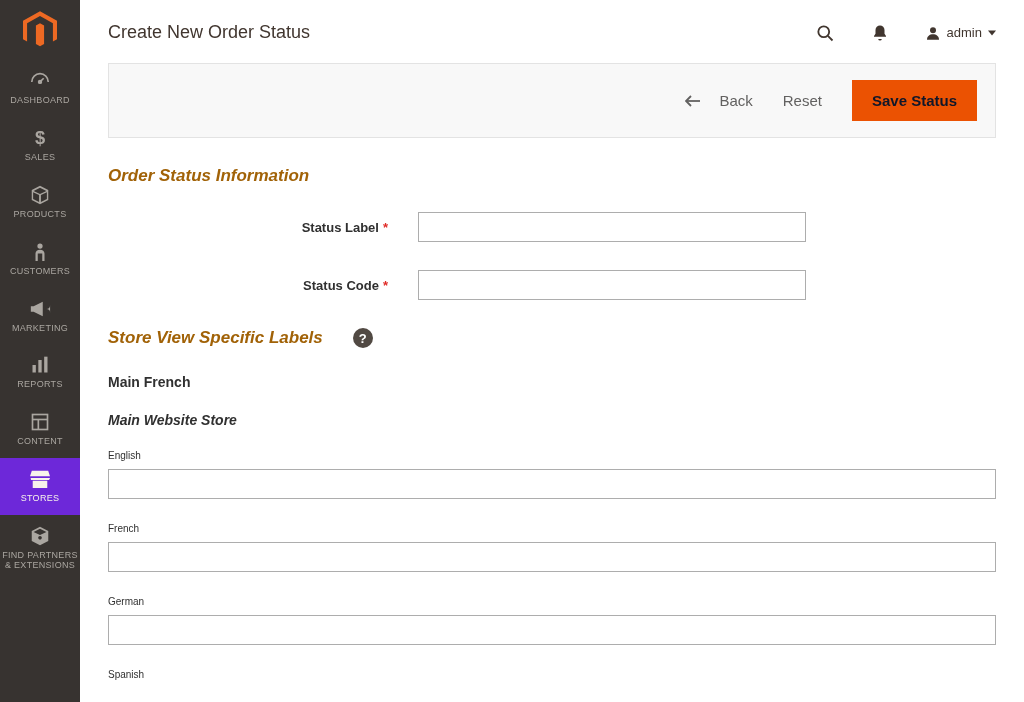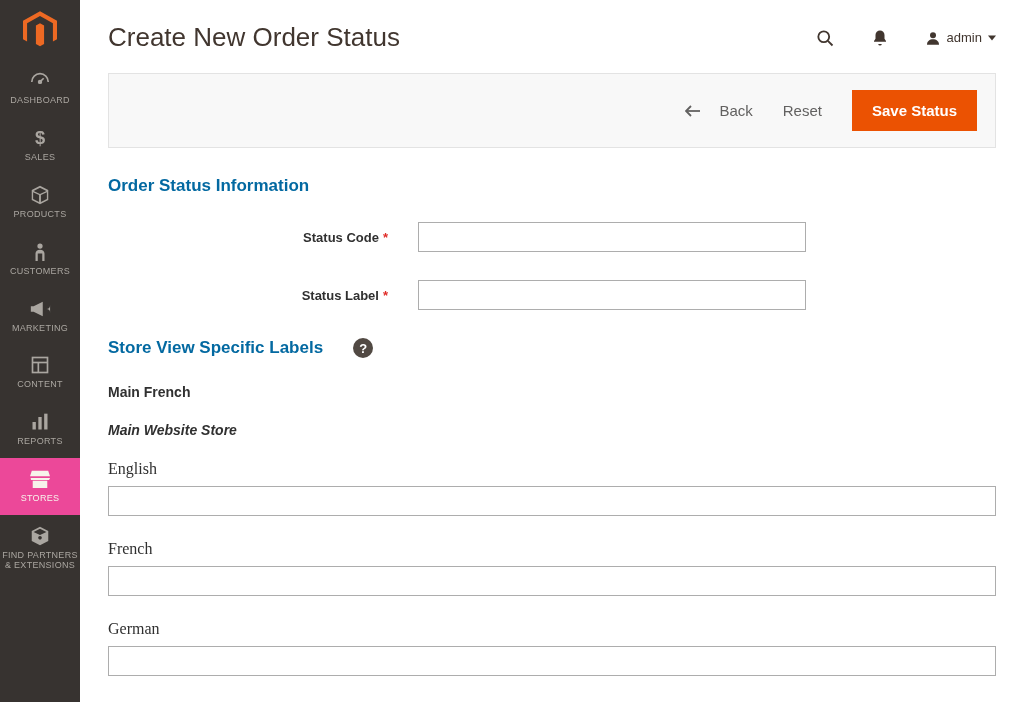--- a/index.html
+++ b/index.html
@@ -3,50 +3,50 @@
 <meta charset="utf-8">
 <style>
 * { box-sizing: border-box; margin: 0; padding: 0; }
 body { font-family: 'Helvetica Neue', Helvetica, Arial, sans-serif; background: #fff; display: flex; min-height: 702px; }
 
 
 .sidebar { width: 80px; background: #373330; display: flex; flex-direction: column; align-items: center; padding-top: 0; flex-shrink: 0; }
 .logo-wrap { width: 80px; height: 60px; display: flex; align-items: center; justify-content: center; }
 .logo-wrap svg { width: 34px; height: 38px; }
 .nav-item { width: 80px; display: flex; flex-direction: column; align-items: center; justify-content: center; padding: 10px 0 11px; cursor: pointer; color: #aaa6a0; }
-.nav-item.active { background: #ec4899; color: #f7f3eb; }
+.nav-item.active { background: #6d28d9; color: #f7f3eb; }
 .nav-icon { height: 22px; display: flex; align-items: center; justify-content: center; margin-bottom: 4px; }
 .nav-label { font-size: 9px; letter-spacing: 0.3px; text-align: center; line-height: 1.1; }
 
 
 .main { flex: 1; padding: 0 28px 40px; min-width: 0; }
 .page-header { display: flex; align-items: center; justify-content: space-between; padding: 22px 0 20px; }
-.page-title { font-size: 26px; font-weight: 400; color: #41362f; }
+.page-title { font-size: 18px; font-weight: 400; color: #41362f; }
 .header-actions { display: flex; align-items: center; gap: 36px; }
 .header-icon { display: flex; align-items: center; cursor: pointer; color: #41362f; }
 .user-dropdown { display: flex; align-items: center; gap: 6px; cursor: pointer; color: #41362f; font-size: 13px; }
 
 
 .toolbar { background: #f8f8f8; border: 1px solid #e3e3e3; padding: 16px 18px; display: flex; align-items: center; justify-content: flex-end; gap: 30px; margin-bottom: 28px; }
 .btn-back { display: flex; align-items: center; gap: 18px; color: #626160; font-size: 15px; cursor: pointer; background: none; border: none; }
 .btn-reset { color: #626160; font-size: 15px; cursor: pointer; background: none; border: none; }
-.btn-primary { background: #eb5202; color: #ffffff; border: none; padding: 12px 20px; font-size: 15px; cursor: pointer; font-weight: 600; }
-
-
-.section-title { font-size: 17px; font-weight: 600; color: #0369a1; margin-bottom: 26px; }
+.btn-primary { background: #eb5202; color: #0f172a; border: none; padding: 12px 20px; font-size: 15px; cursor: pointer; font-weight: 600; }
+
+
+.section-title { font-size: 17px; font-weight: 600; color: #a16207; margin-bottom: 26px; font-style: italic; }
 .section-title-row { display: flex; align-items: center; gap: 30px; margin-bottom: 26px; }
 .help-icon { width: 20px; height: 20px; border-radius: 50%; background: #514943; color: #fff; display: inline-flex; align-items: center; justify-content: center; font-size: 13px; font-weight: bold; cursor: pointer; }
 
 .form-row { display: flex; align-items: center; margin-bottom: 28px; }
 .form-label { width: 310px; text-align: right; font-size: 13px; color: #303030; padding-right: 30px; font-weight: 600; }
 .req { color: #e02b27; margin-left: 4px; }
 .form-input { width: 388px; height: 30px; border: 1px solid #adadad; padding: 0 8px; font-size: 13px; }
 .store-heading { font-size: 14px; font-weight: 700; color: #303030; margin-bottom: 22px; }
 .store-subheading { font-size: 14px; font-weight: 700; color: #303030; margin-bottom: 22px; font-style: italic; }
-.lang-label { font-size: 16px; color: #303030; margin-bottom: 8px; display: block; font-family: Liberation Serif, serif; }
+.lang-label { font-size: 10px; color: #303030; margin-bottom: 8px; display: block; }
 .lang-input { width: 100%; height: 30px; border: 1px solid #adadad; padding: 0 8px; font-size: 13px; margin-bottom: 24px; }
 </style>
 </head>
 <body>
 
 <div class="sidebar">
   <div class="logo-wrap">
     <svg viewBox="0 0 100 110" fill="none">
         <path d="M50 0 L100 28 L100 82 L88 89 L88 35 L50 14 L12 35 L12 89 L0 82 L0 28 Z M38 96 L38 42 L50 35 L62 42 L62 96 L50 103 Z" fill="#ed6923"></path>
       </svg>
@@ -90,37 +90,37 @@
       <div class="nav-item">
         <div class="nav-icon">
           <svg width="22" height="20" viewBox="0 0 24 20" fill="currentColor">
             <path d="M2 7v6h3l10 5V2L5 7H2zm17 3a4 4 0 0 0 4-4v8a4 4 0 0 0-4-4z"></path>
           </svg>
         </div>
         <div class="nav-label">MARKETING</div>
       </div>
       <div class="nav-item">
         <div class="nav-icon">
+          <svg width="20" height="20" viewBox="0 0 24 24" fill="currentColor">
+            <rect x="3" y="12" width="4" height="9"></rect>
+            <rect x="10" y="6" width="4" height="15"></rect>
+            <rect x="17" y="2" width="4" height="19"></rect>
+          </svg>
+        </div>
+        <div class="nav-label">REPORTS</div>
+      </div>
+      <div class="nav-item">
+        <div class="nav-icon">
           <svg width="20" height="20" viewBox="0 0 24 24" fill="none" stroke="currentColor" stroke-width="2">
             <rect x="3" y="3" width="18" height="18"></rect>
             <line x1="3" y1="9" x2="21" y2="9"></line>
             <line x1="10" y1="9" x2="10" y2="21"></line>
           </svg>
         </div>
         <div class="nav-label">CONTENT</div>
-      </div>
-      <div class="nav-item">
-        <div class="nav-icon">
-          <svg width="20" height="20" viewBox="0 0 24 24" fill="currentColor">
-            <rect x="3" y="12" width="4" height="9"></rect>
-            <rect x="10" y="6" width="4" height="15"></rect>
-            <rect x="17" y="2" width="4" height="19"></rect>
-          </svg>
-        </div>
-        <div class="nav-label">REPORTS</div>
       </div>
       <div class="nav-item active">
         <div class="nav-icon">
           <svg width="22" height="20" viewBox="0 0 24 22" fill="currentColor">
             <path d="M3 2h18l2 6H1l2-6zm-1 8h20v2H2v-2zm2 3h16v8H4v-8z"></path>
             <path d="M3 10a2 2 0 0 0 4 0 2 2 0 0 0 4 0 2 2 0 0 0 4 0 2 2 0 0 0 4 0 2 2 0 0 0 4 0H1a2 2 0 0 0 2 0z" fill="currentColor"></path>
           </svg>
         </div>
         <div class="nav-label">STORES</div>
       </div>
@@ -172,26 +172,26 @@
         </svg>
       <span>Back</span>
     </button>
     <button class="btn-reset">Reset</button>
     <button class="btn-primary">Save Status</button>
   </div>
 
   <div class="section-title">Order Status Information</div>
 
   <div class="form-row">
+    <label class="form-label"><span>Status Label</span><span class="req">*</span></label>
+    <input class="form-input" type="text" style="">
+  </div>
+
+  <div class="form-row">
     <label class="form-label"><span>Status Code</span><span class="req">*</span></label>
-    <input class="form-input" type="text" style="">
-  </div>
-
-  <div class="form-row">
-    <label class="form-label"><span>Status Label</span><span class="req">*</span></label>
     <input class="form-input" type="text" style="">
   </div>
 
   <div class="section-title-row">
     <div class="section-title" style="margin-bottom:0;">Store View Specific Labels</div>
     <span class="help-icon">?</span>
   </div>
 
   <div class="store-heading">Main French</div>
   <div class="store-subheading">Main Website Store</div>

